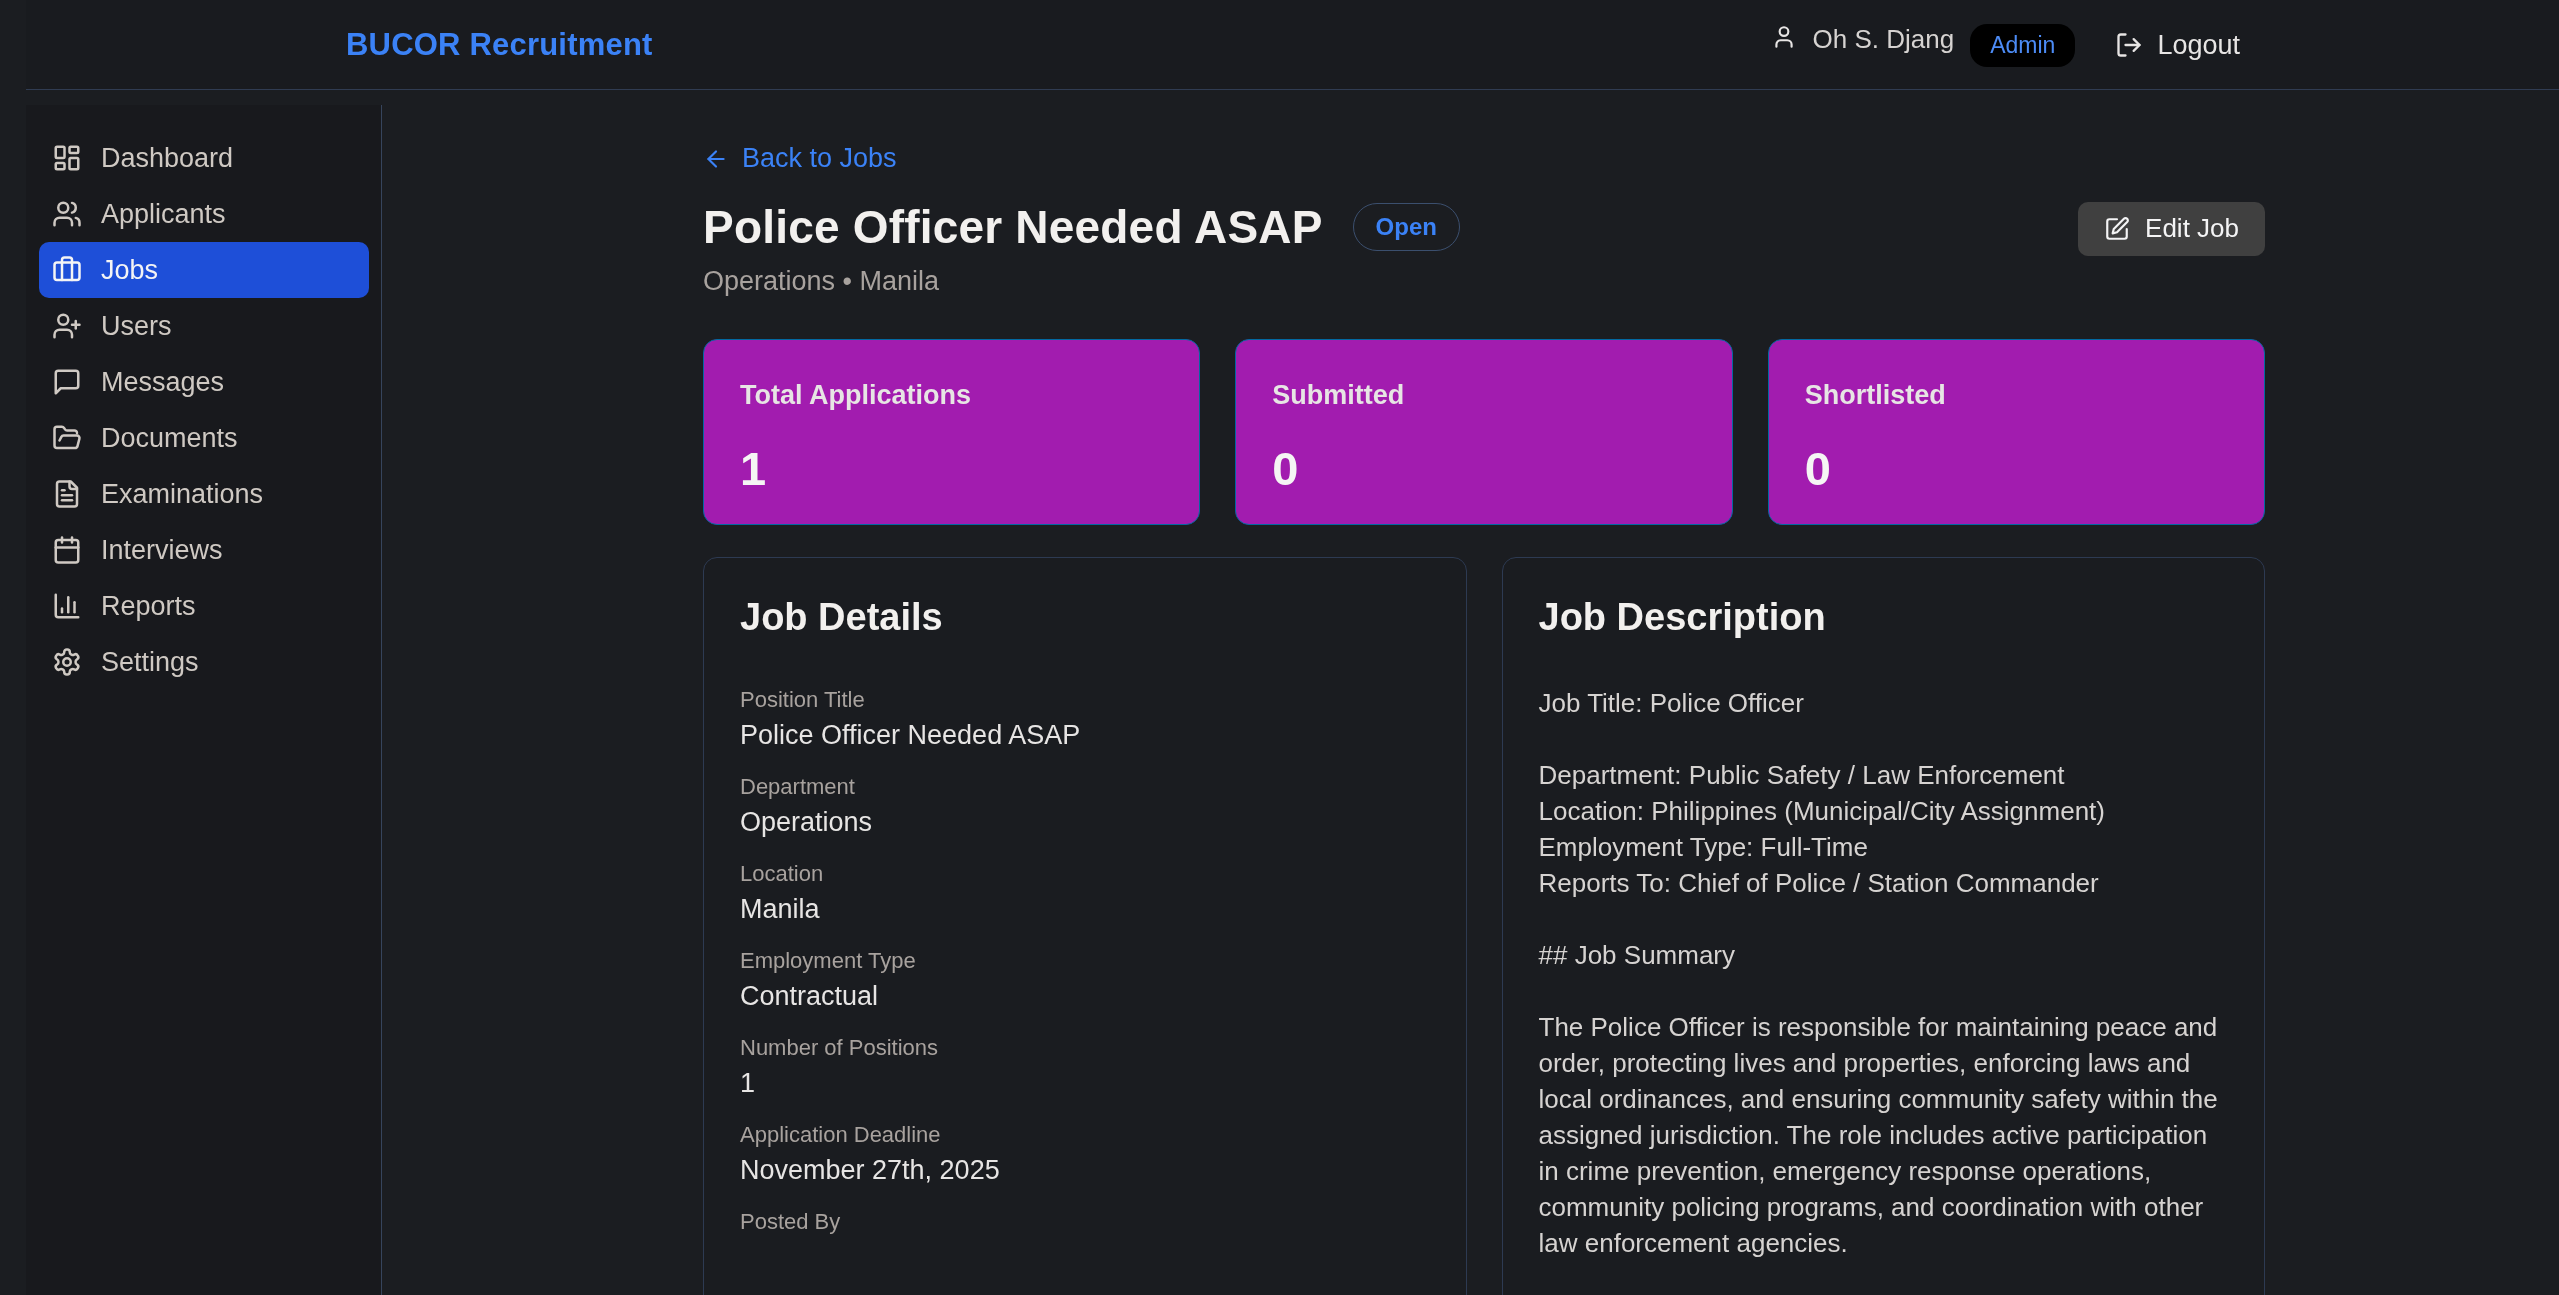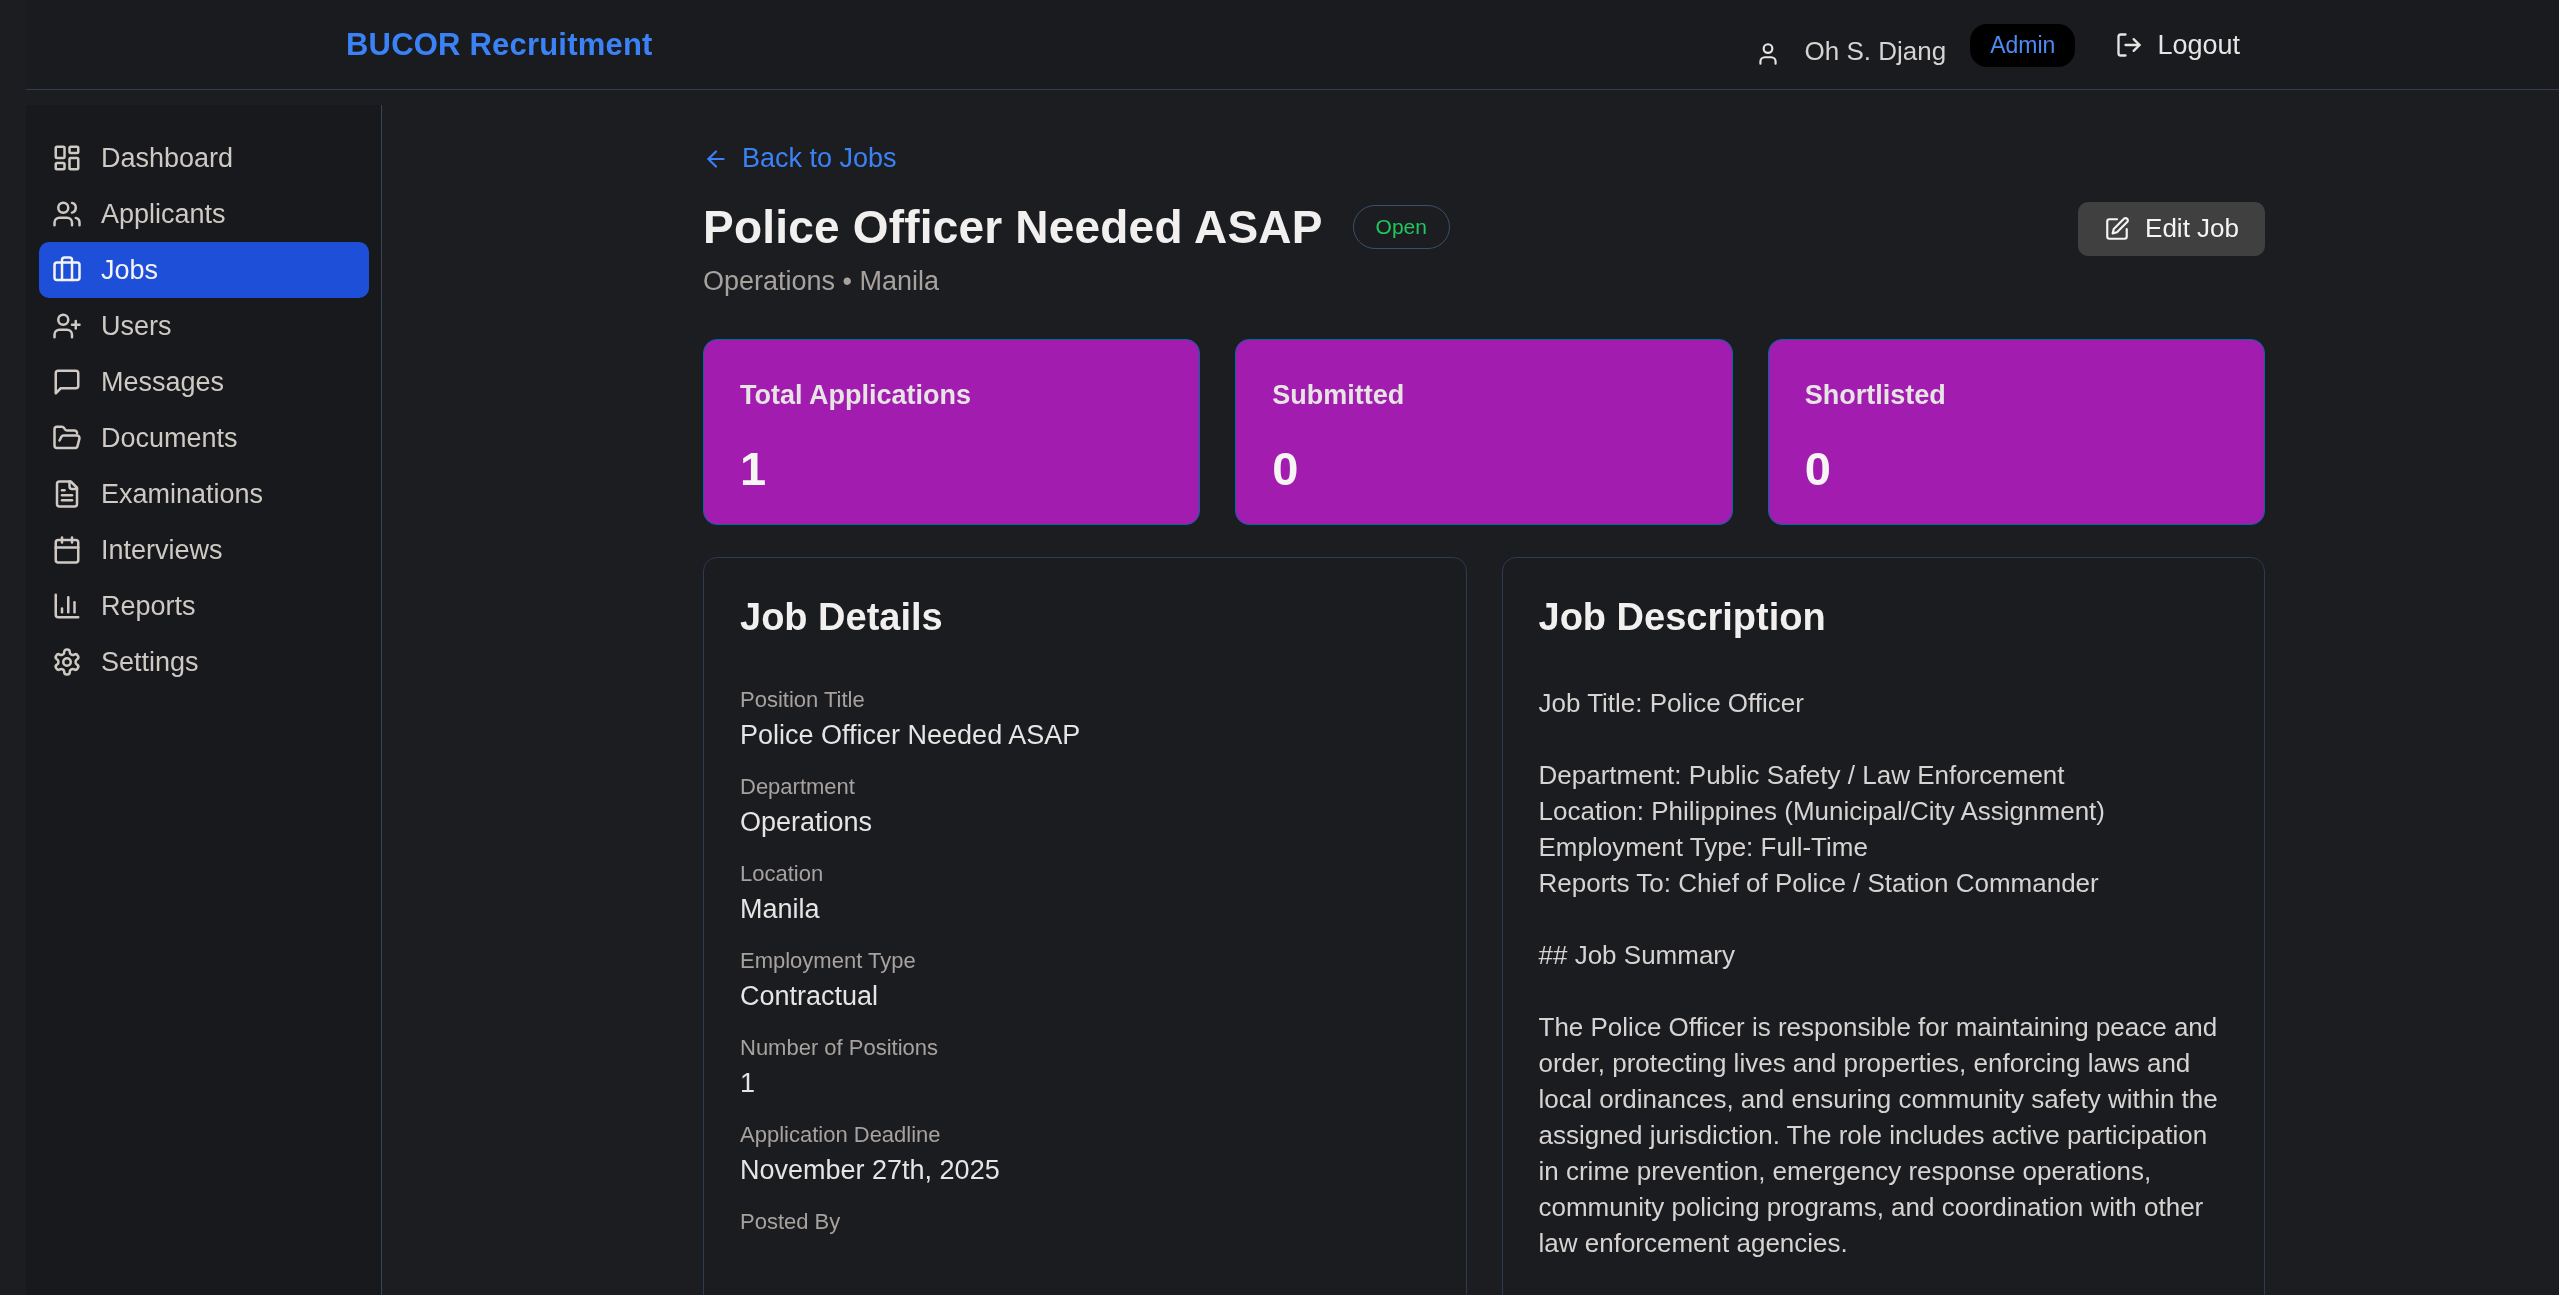--- a/index.html
+++ b/index.html
@@ -18,21 +18,21 @@
   }
   .brand {
     position:absolute; left:320px; top:0; height:90px;
     display:flex; align-items:center;
     color:#3b82f6; font-size:31px; font-weight:bold; letter-spacing:0.2px;
   }
   .header-right {
     position:absolute; right:345px; top:0; height:90px;
     display:flex; align-items:center; gap:40px;
   }
-  .user-cluster { display:flex; align-items:flex-end; gap:24px; }
+  .user-cluster { display:flex; align-items:flex-start; gap:16px; }
   .user-name { color:#d6d3d1; font-size:26px; }
   .role-pill {
     background:#000000; color:#4c8bf5; font-size:23px;
     padding:8px 20px; border-radius:17px;
   }
   .logout-btn {
     display:flex; align-items:center; gap:14px;
     color:#e7e5e4; font-size:27px; cursor:pointer; background:none; border:none;
     font-family:inherit;
   }
@@ -64,21 +64,21 @@
   .back-link {
     display:inline-flex; align-items:center; gap:13px;
     color:#3b82f6; font-size:27px; cursor:pointer; text-decoration:none;
   }
 
   .title-row { margin-top:24px; display:flex; align-items:flex-start; justify-content:space-between; }
   .title-line { display:flex; align-items:center; gap:30px; }
   .page-title { color:#f2f0ee; font-size:46px; font-weight:bold; letter-spacing:0.2px; }
   .status-pill {
     border:1px solid #3b4f6e; border-radius:999px;
-    color:#22c55e; font-size:21px; font-weight:normal;
+    color:#3b82f6; font-size:24px; font-weight:bold;
     padding:9px 22px; white-space:nowrap;
   }
   .subtitle { margin-top:12px; color:#a8a29e; font-size:27px; }
 
   .edit-btn {
     display:flex; align-items:center; gap:15px;
     background:#404040; color:#f4f4f5; border:none; border-radius:10px;
     height:54px; padding:0 26px; font-size:26px; font-family:inherit; cursor:pointer;
     margin-top:2px;
   }

